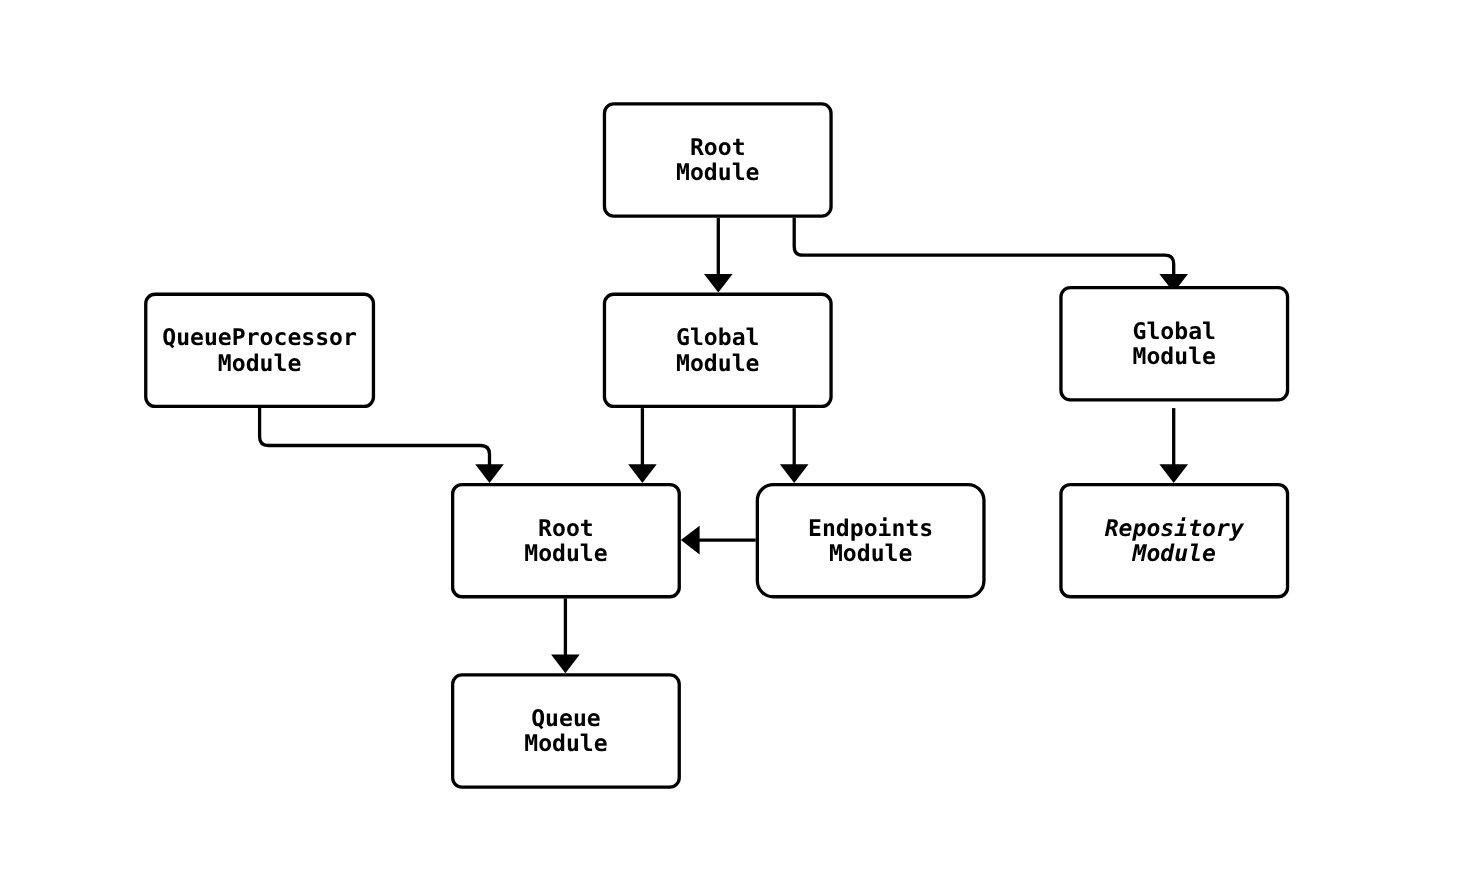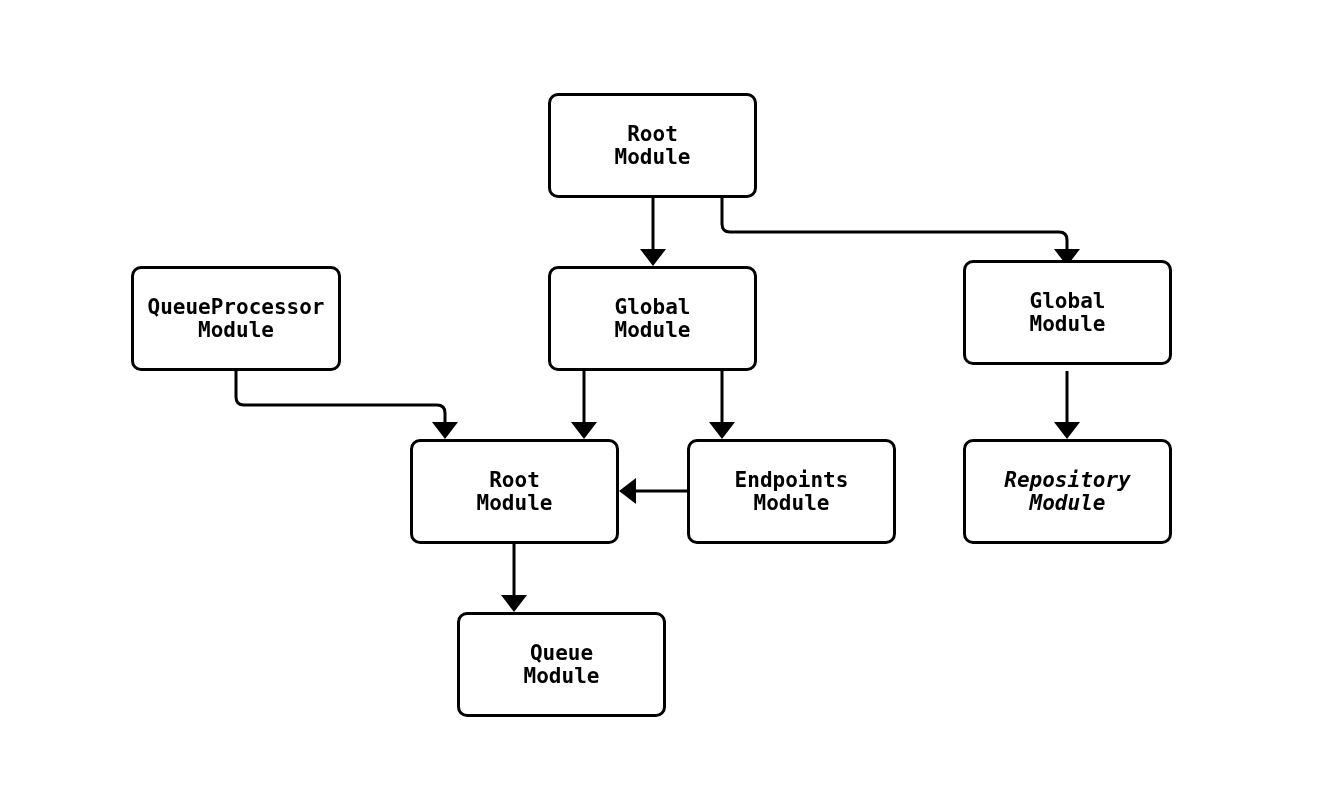--- a/index.html
+++ b/index.html
@@ -47,23 +47,23 @@
     color: var(--text);
     font-weight: bold;
     font-size: 21px;
     line-height: 23px;
   }
   #node-root          { left: 548px; top: 93px;  }
   #node-queueprocessor{ left: 131px; top: 266px; width: 210px; }
   #node-server        { left: 548px; top: 266px; }
   #node-global        { left: 963px; top: 260px; }
   #node-core          { left: 410px; top: 439px; }
-  #node-endpoints     { left: 687px; top: 439px; }
+  #node-endpoints     { left: 687px; top: 439px; border-radius: 16px; }
   #node-repository    { left: 963px; top: 439px; font-style: italic; }
-  #node-queue         { left: 410px; top: 612px; margin-left: 47px; }
+  #node-queue         { left: 410px; top: 612px; }
 </style>
 </head>
 <body>
 
 <div class="canvas">
 
   <svg class="edges" viewBox="0 0 1337 809" xmlns="http://www.w3.org/2000/svg">
 
     <g>
       <path class="edge-line" d="M653,198 L653,250"></path>

